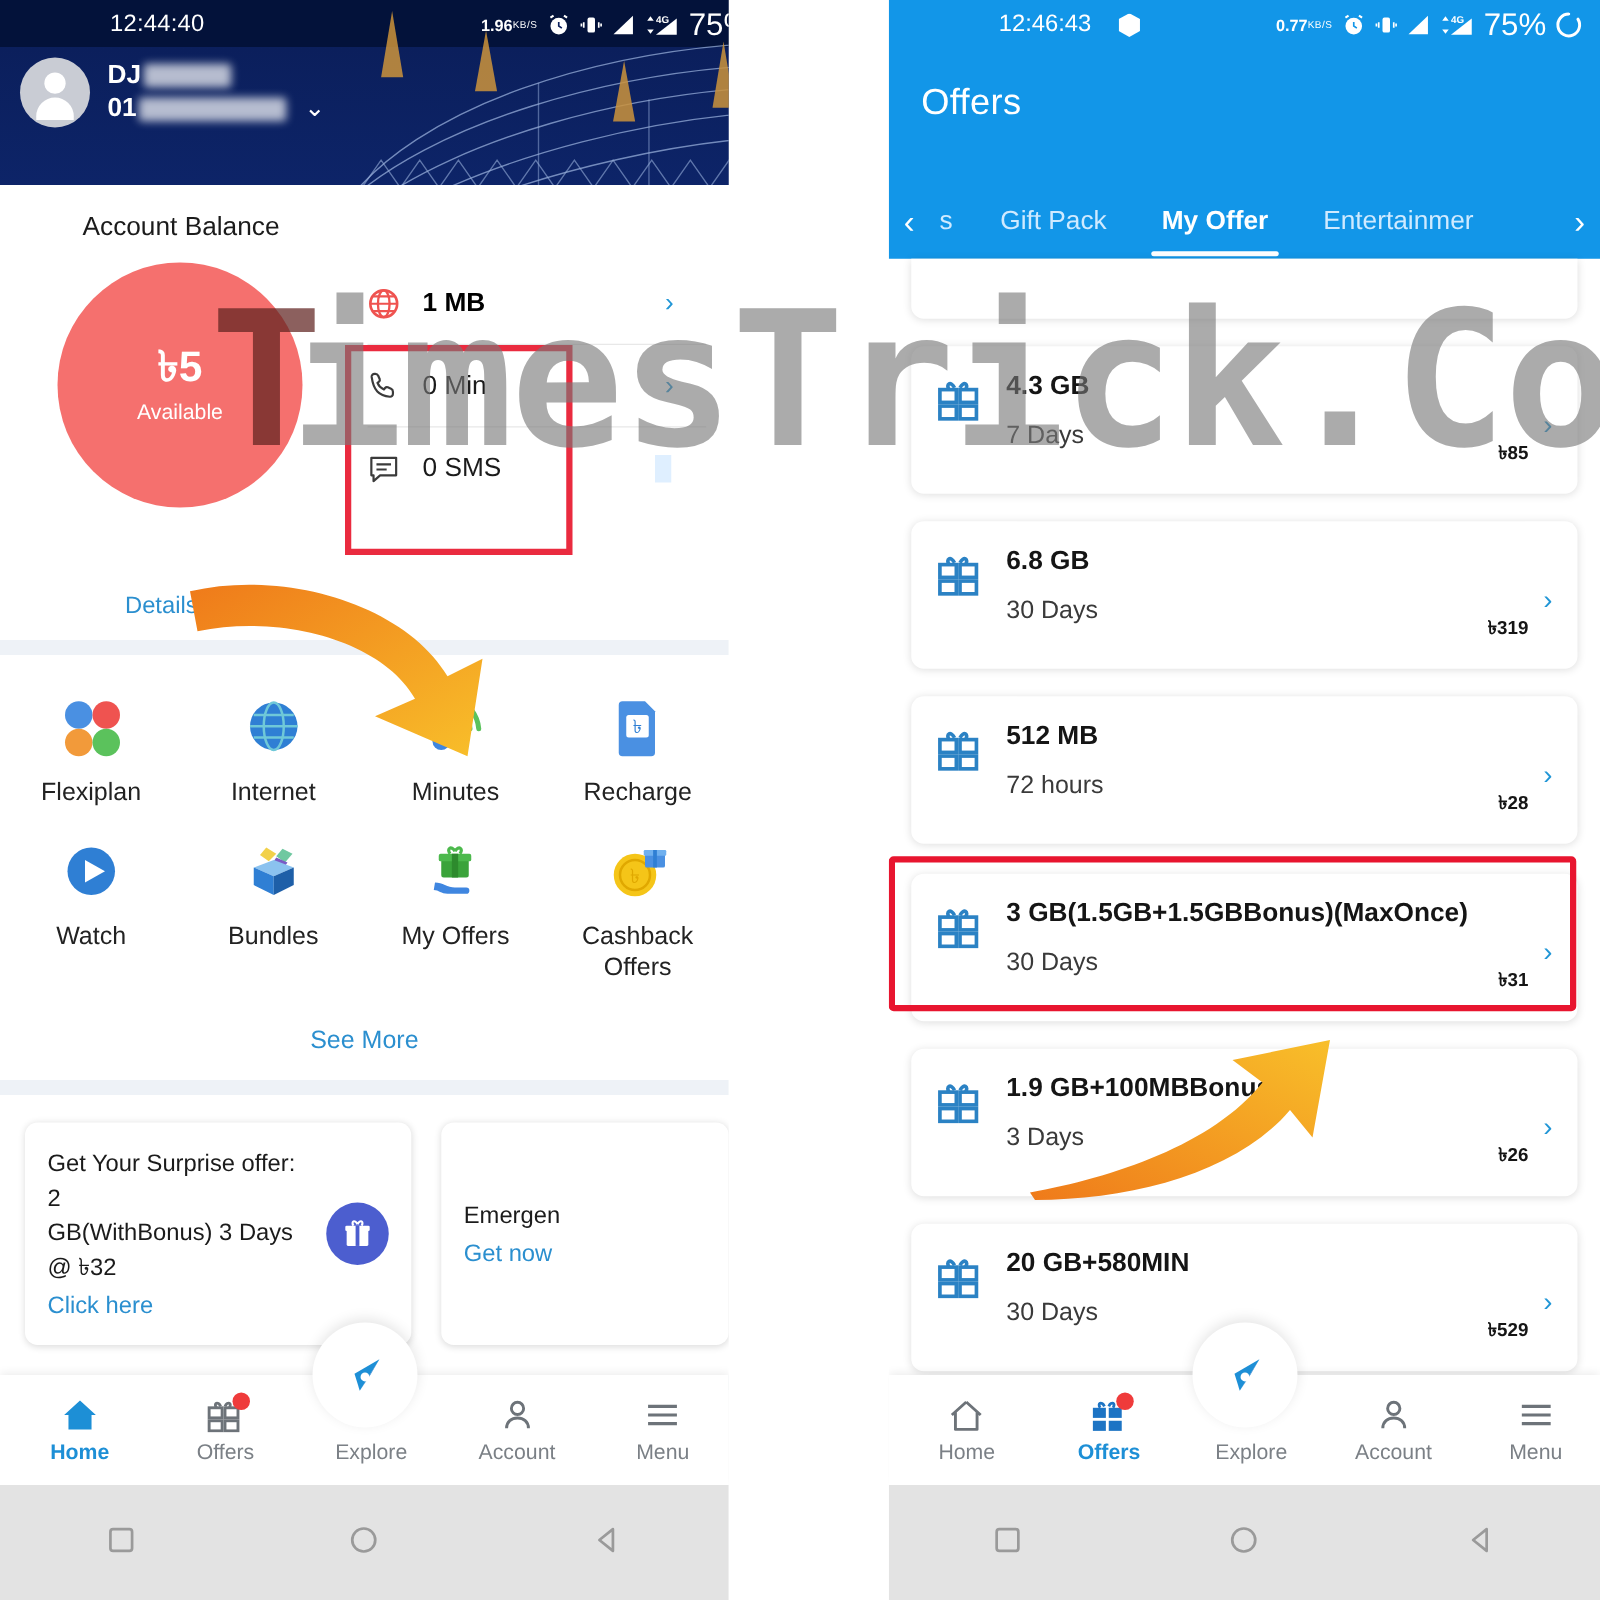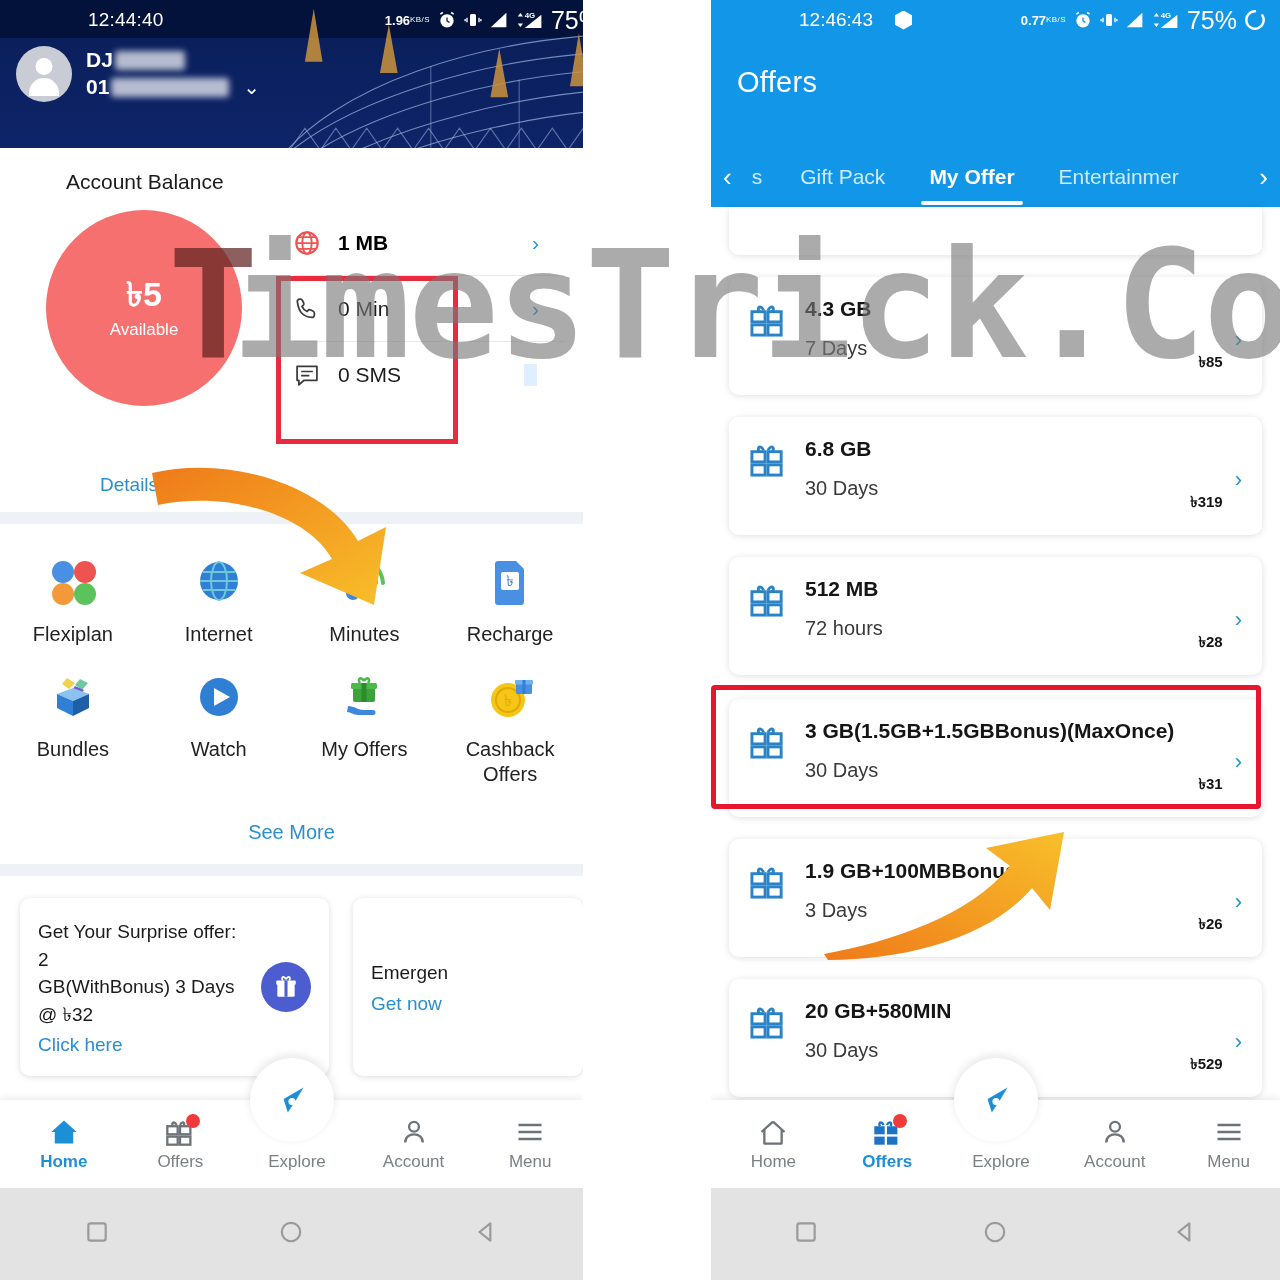--- a/index.html
+++ b/index.html
@@ -312,38 +312,38 @@
                 <rect x="17" y="15" width="18" height="18" rx="2" fill="#fff"></rect>
                 <text x="26" y="29" font-size="15" text-anchor="middle" fill="#2f7fd4" font-family="sans-serif">৳</text>
               </svg>
           </span>
           <span class="g-lbl">Recharge</span>
         </div>
 
         <div class="g-cell">
           <span class="g-icon">
             <svg width="52" height="52" viewBox="0 0 52 52">
+                <circle cx="26" cy="25" r="19" fill="#2f7fd4"></circle>
+                <path d="M21 16l16 9-16 9z" fill="#fff"></path>
+              </svg>
+          </span>
+          <span class="g-lbl">Watch</span>
+        </div>
+        <div class="g-cell">
+          <span class="g-icon">
+            <svg width="52" height="52" viewBox="0 0 52 52">
               <path d="M20 6l8 5-6 6-7-5z" fill="#f2d14a"></path>
                 <path d="M33 7l8 4-6 7-7-5z" fill="#6fc8a0"></path>
                 <path d="M28 14l9 4-5 7-8-5z" fill="#7a5bc4"></path>
               <path d="M10 22l16 7 16-7-16-6z" fill="#8bc2ef"></path>
                 <path d="M10 22v14l16 8V29z" fill="#2f7fd4"></path>
                 <path d="M42 22v14l-16 8V29z" fill="#1e5fa8"></path>
             </svg>
           </span>
           <span class="g-lbl">Bundles</span>
-        </div>
-        <div class="g-cell">
-          <span class="g-icon">
-            <svg width="52" height="52" viewBox="0 0 52 52">
-                <circle cx="26" cy="25" r="19" fill="#2f7fd4"></circle>
-                <path d="M21 16l16 9-16 9z" fill="#fff"></path>
-              </svg>
-          </span>
-          <span class="g-lbl">Watch</span>
         </div>
         <div class="g-cell">
           <span class="g-icon">
             <svg width="52" height="52" viewBox="0 0 52 52">
               <rect x="15" y="13" width="22" height="17" rx="2" fill="#3aa33a"></rect>
               <rect x="13" y="11" width="26" height="6" rx="1.5" fill="#4cb94c"></rect>
               <rect x="23.5" y="11" width="5" height="19" fill="#2d8a2d"></rect>
               <path d="M22 11c-3-4 1-7 4-2M30 11c3-4-1-7-4-2" stroke="#4cb94c" stroke-width="2.6" fill="none"></path>
               <path d="M10 34c6 0 10 4 16 4h9a2.5 2.5 0 0 1 0 5H20c-5 0-7-3-11-3z" fill="#3f86e0"></path>
             </svg>

